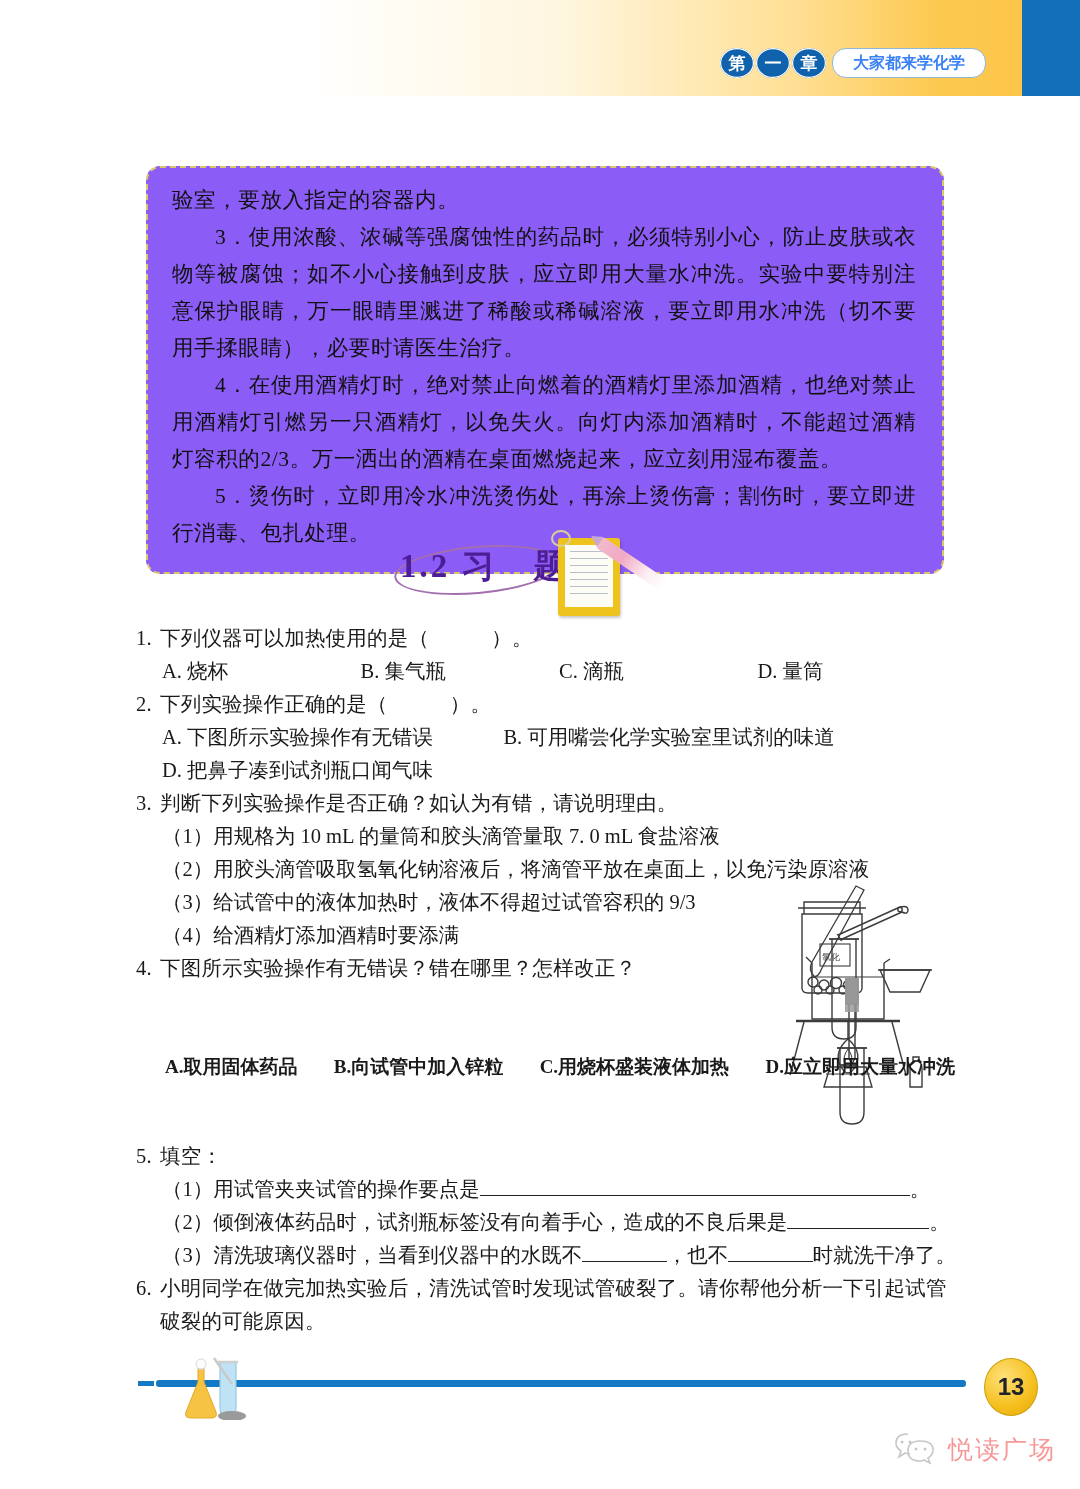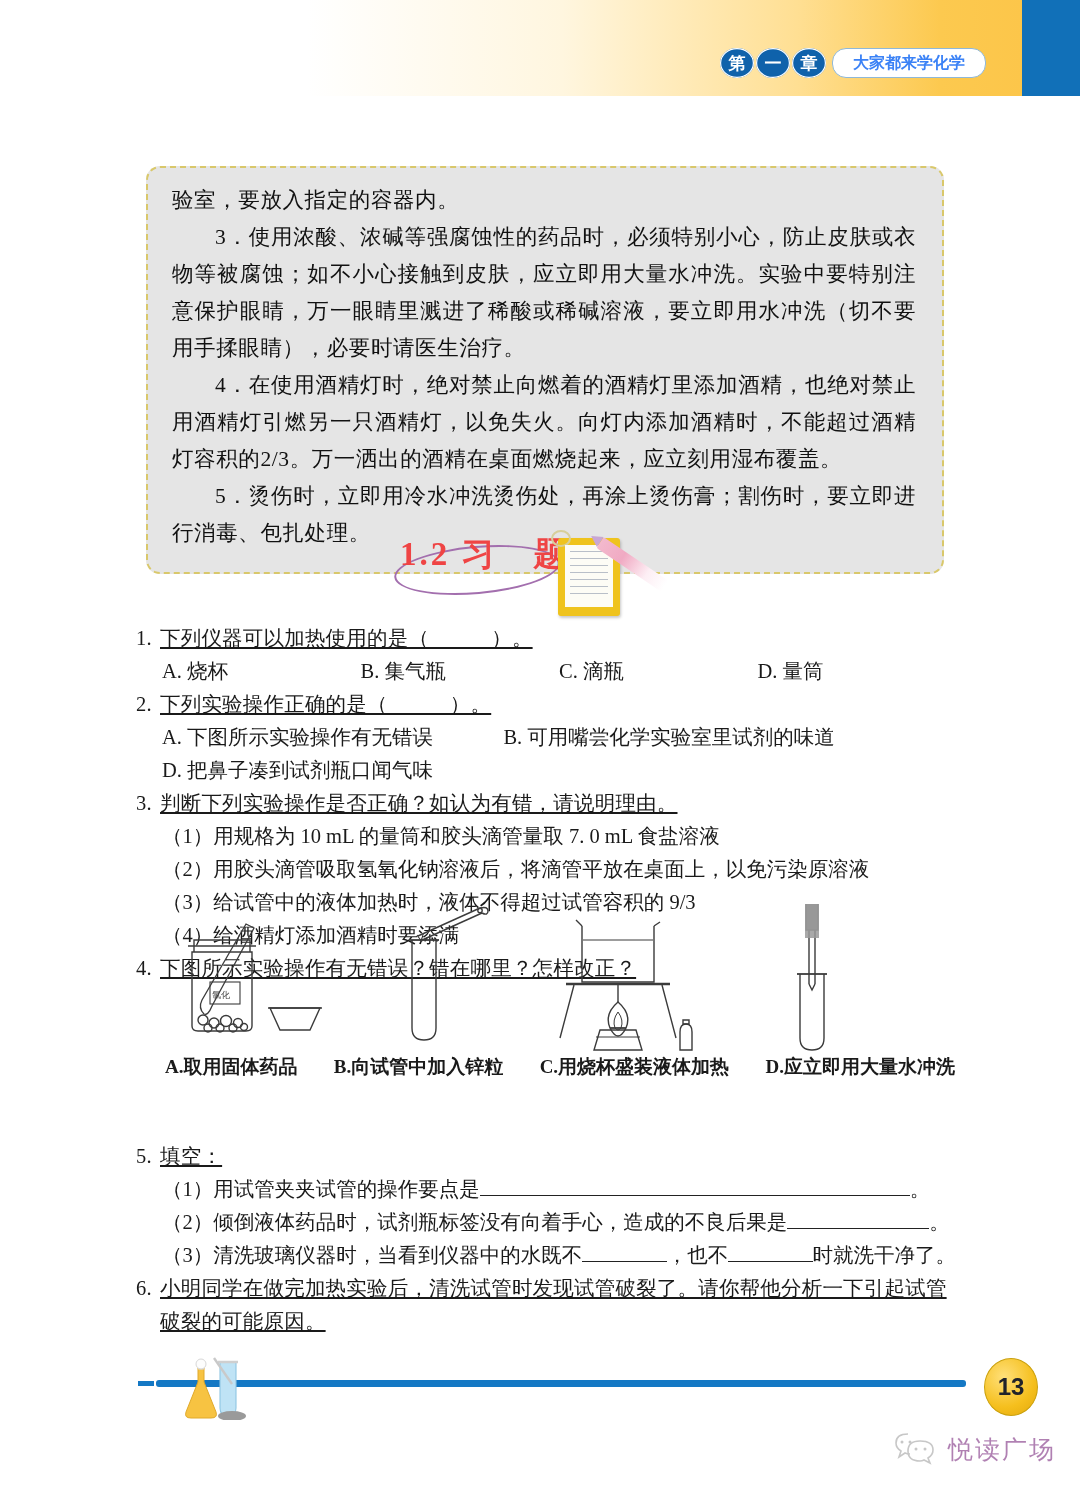--- a/index.html
+++ b/index.html
@@ -73,21 +73,21 @@
     align-items: center;
     white-space: nowrap;
   }
 
   
   .note-box {
     position: absolute;
     left: 146px; top: 166px;
     width: 798px;
     min-height: 360px;
-    background: #e5e5e5;
+    background: #8b5cf6;
     border: 2px dashed #d9c86b;
     border-radius: 14px;
     box-sizing: border-box;
     padding: 14px 26px 20px 24px;
   }
   .note-line {
     font-family: "Liberation Serif", "DejaVu Serif", serif;
     font-size: 21.5px;
     line-height: 37px;
     letter-spacing: 0.6px;
@@ -112,26 +112,26 @@
   .title-ellipse {
     position: absolute;
     left: 4px; top: 14px;
     width: 162px; height: 44px;
     border: 2px solid #a36fae;
     border-radius: 50%;
     transform: rotate(-5deg);
   }
   .sec-title-text {
     position: absolute;
-    left: 10px; top: 0;
+    left: 10px; top: 12px;
     font-family: "Liberation Serif", "DejaVu Serif", serif;
     font-size: 33px;
     font-weight: bold;
     letter-spacing: 3px;
-    color: #ef4444;
+    color: #4c1d95;
     white-space: nowrap;
   }
   
   .notepad {
     position: absolute;
     left: 168px; top: 6px;
     width: 62px; height: 78px;
     background: #efc31d;
     border-radius: 3px;
     box-shadow: 1px 2px 3px rgba(0,0,0,.22);
@@ -186,21 +186,21 @@
     align-items: flex-start;
     font-size: 20.5px;
     line-height: 33px;
     letter-spacing: 0.2px;
   }
   .q-num {
     width: 24px;
     flex: 0 0 24px;
     font-size: 20.5px;
   }
-  .q-text { flex: 1 1 auto; text-decoration: underline; }
+  .q-text { flex: 1 1 auto; }
 
   .opt-row {
     display: flex;
     font-size: 20.5px;
     line-height: 33px;
     padding-left: 26px;
   }
   .opt-row.cols4 > div { flex: 0 0 25%; }
   .opt-row.cols2 > div:first-child { flex: 0 0 43%; }
   .opt-row.cols2 > div:last-child  { flex: 1 1 auto; }
@@ -221,25 +221,26 @@
     height: 22px;
     vertical-align: -3px;
   }
   .blank.long  { width: 430px; }
   .blank.mid   { width: 142px; }
   .blank.short { width: 92px; }
 
   
   .figures {
     position: absolute;
-    left: 150px; top: 904px;
+    left: 150px; top: 978px;
     width: 800px; height: 150px;
     display: flex;
     align-items: flex-end;
-    justify-content: flex-start;
+    justify-content: space-between;
+    flex-direction: column;
   }
   .fig { position: relative; width: 190px; height: 150px; }
   .fig svg { position: absolute; bottom: 0; left: 50%; transform: translateX(-50%); }
 
   .fig-captions {
     position: absolute;
     left: 165px; top: 1054px;
     width: 790px;
     display: flex;
     justify-content: space-between;
@@ -294,21 +295,21 @@
     position: absolute;
     right: 24px; bottom: 22px;
     display: flex;
     align-items: center;
     gap: 10px;
     opacity: .55;
   }
   .wm-text {
     font-family: Liberation Mono, monospace;
     font-size: 25px;
-    color: #701a75;
+    color: #ef4444;
     letter-spacing: 2px;
   }
 </style>
 </head>
 <body>
 
 <div class="header-band">
   <div class="header-grad"></div>
   <div class="header-blue-bar"></div>
   <div class="header-chip-row">

